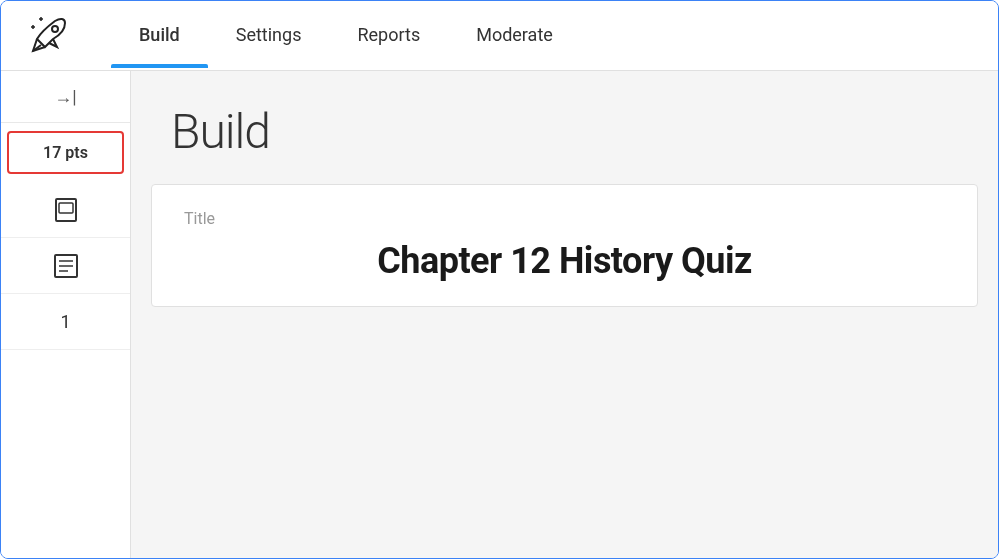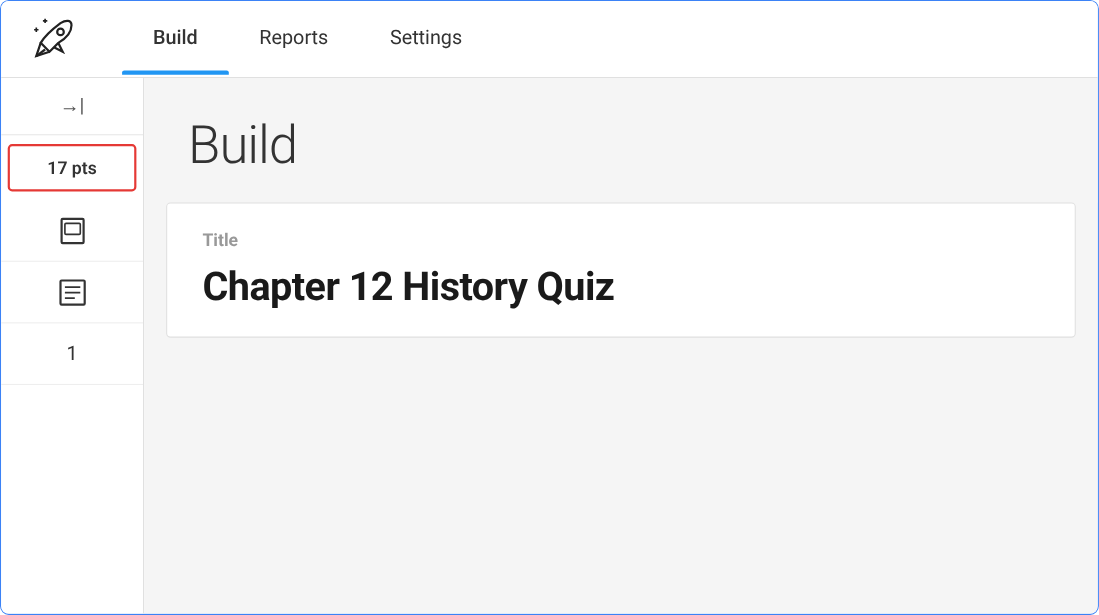--- a/index.html
+++ b/index.html
@@ -186,28 +186,29 @@
       border: 1px solid #e0e0e0;
       border-radius: 4px;
       margin: 0 20px;
       padding: 24px 32px;
     }
 
     .quiz-info-label {
       font-size: 16px;
       color: #999999;
       margin-bottom: 12px;
-      font-weight: 700;
+      font-weight: 400;
     }
 
     .quiz-title {
       font-size: 36px;
       font-weight: 700;
       color: #1a1a1a;
       letter-spacing: -0.5px;
+      text-align: center;
     }
   </style>
 </head>
 <body>
 
 <div class="app-container">
 
   <nav class="top-nav">
     <div class="logo-area">
       <svg class="logo-icon" viewBox="0 0 46 46" fill="none" xmlns="http://www.w3.org/2000/svg">
@@ -221,22 +222,23 @@
 
         <line x1="6" y1="14" x2="10" y2="14" stroke="#222" stroke-width="1.5"></line>
         <line x1="8" y1="12" x2="8" y2="16" stroke="#222" stroke-width="1.5"></line>
         <line x1="14" y1="6" x2="18" y2="6" stroke="#222" stroke-width="1.5"></line>
         <line x1="16" y1="4" x2="16" y2="8" stroke="#222" stroke-width="1.5"></line>
       </svg>
     </div>
 
     <div class="nav-tabs">
       <a class="nav-tab active">Build</a>
+      <a class="nav-tab">Settings</a>
       <a class="nav-tab">Reports</a>
-      <a class="nav-tab">Settings</a>
+      <a class="nav-tab">Moderate</a>
     </div>
   </nav>
 
   <div class="main-content">
 
     <aside class="sidebar">
 
       <div class="sidebar-collapse-btn">
         <span class="collapse-arrow">→|</span>
       </div>

